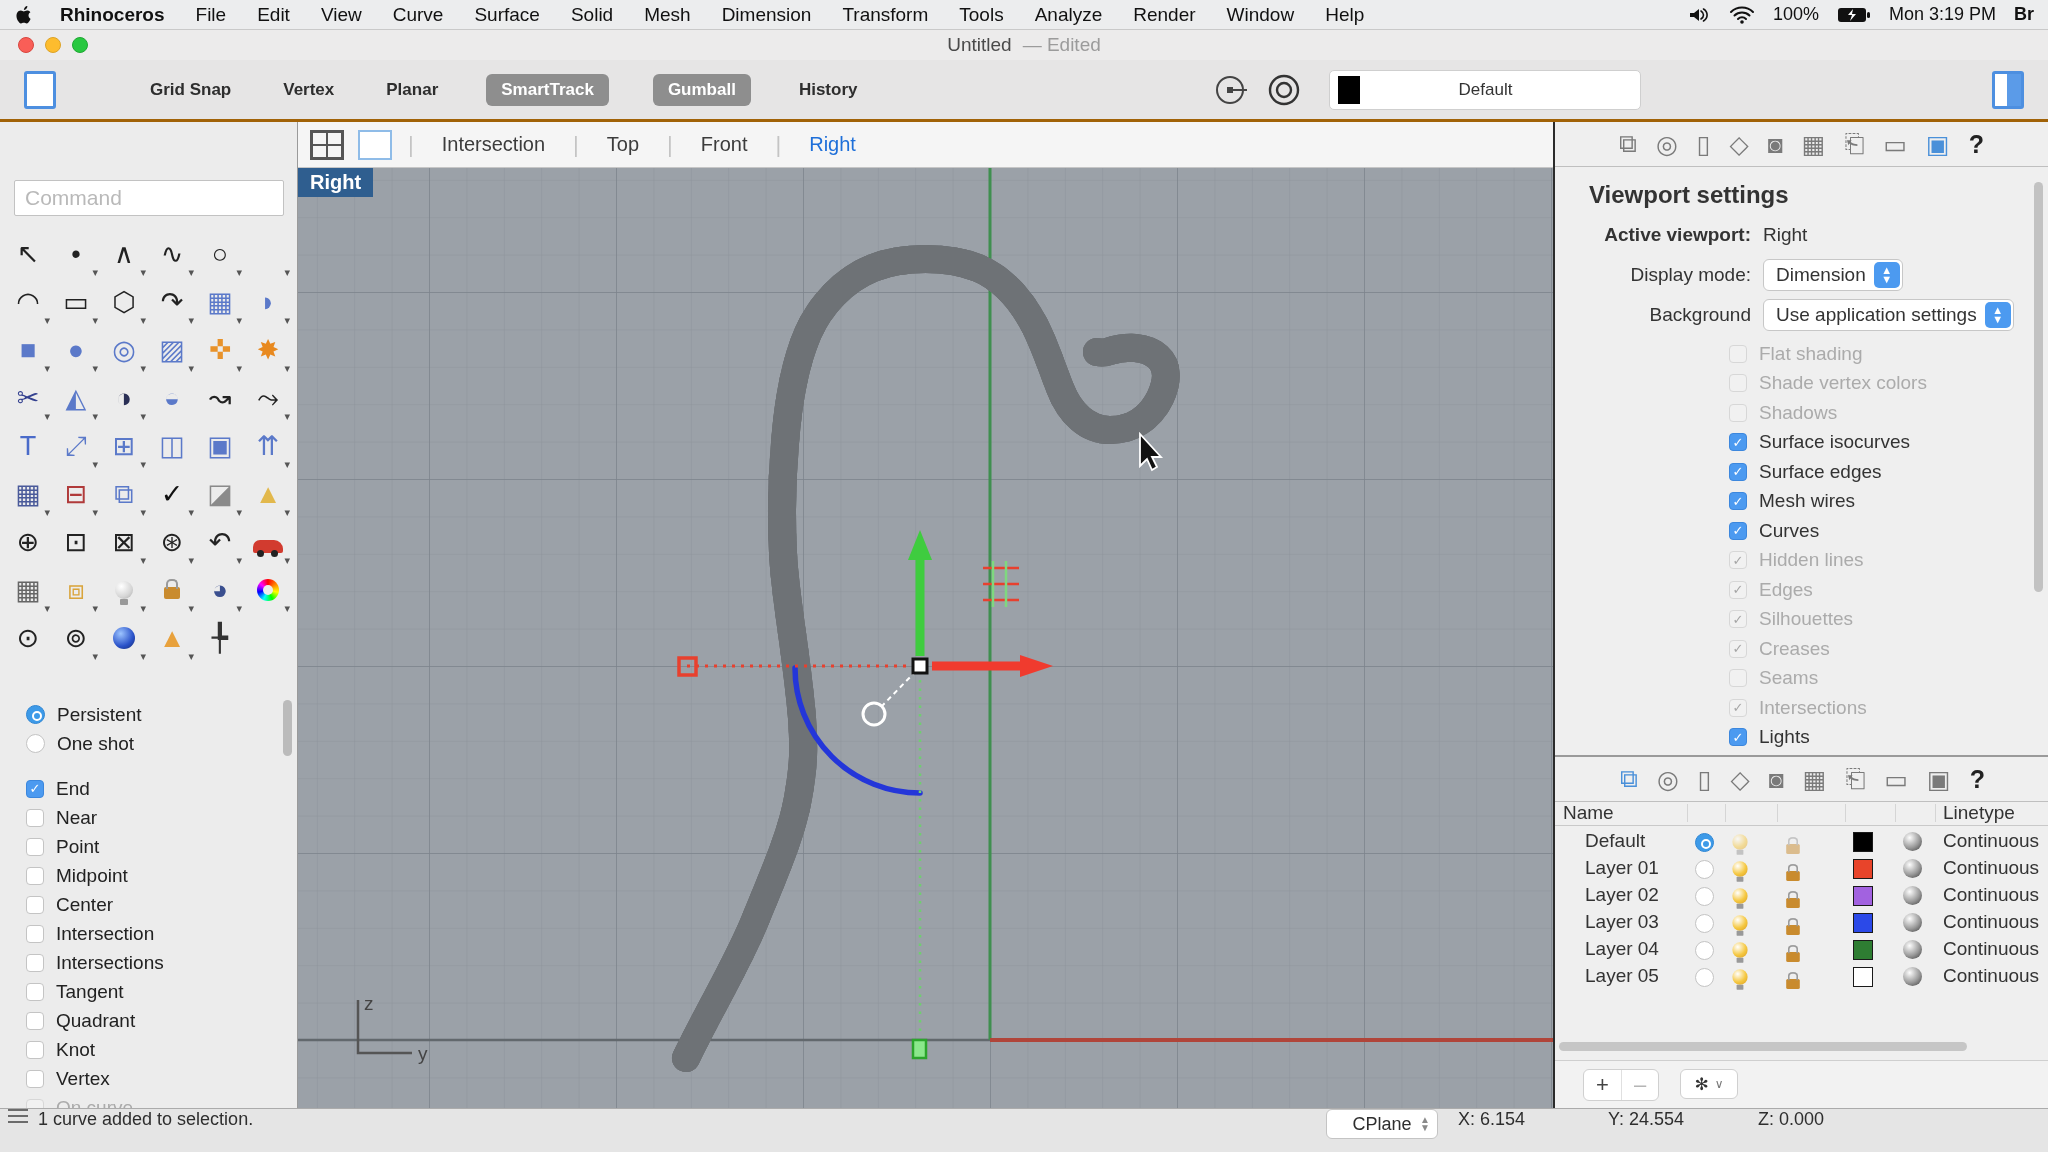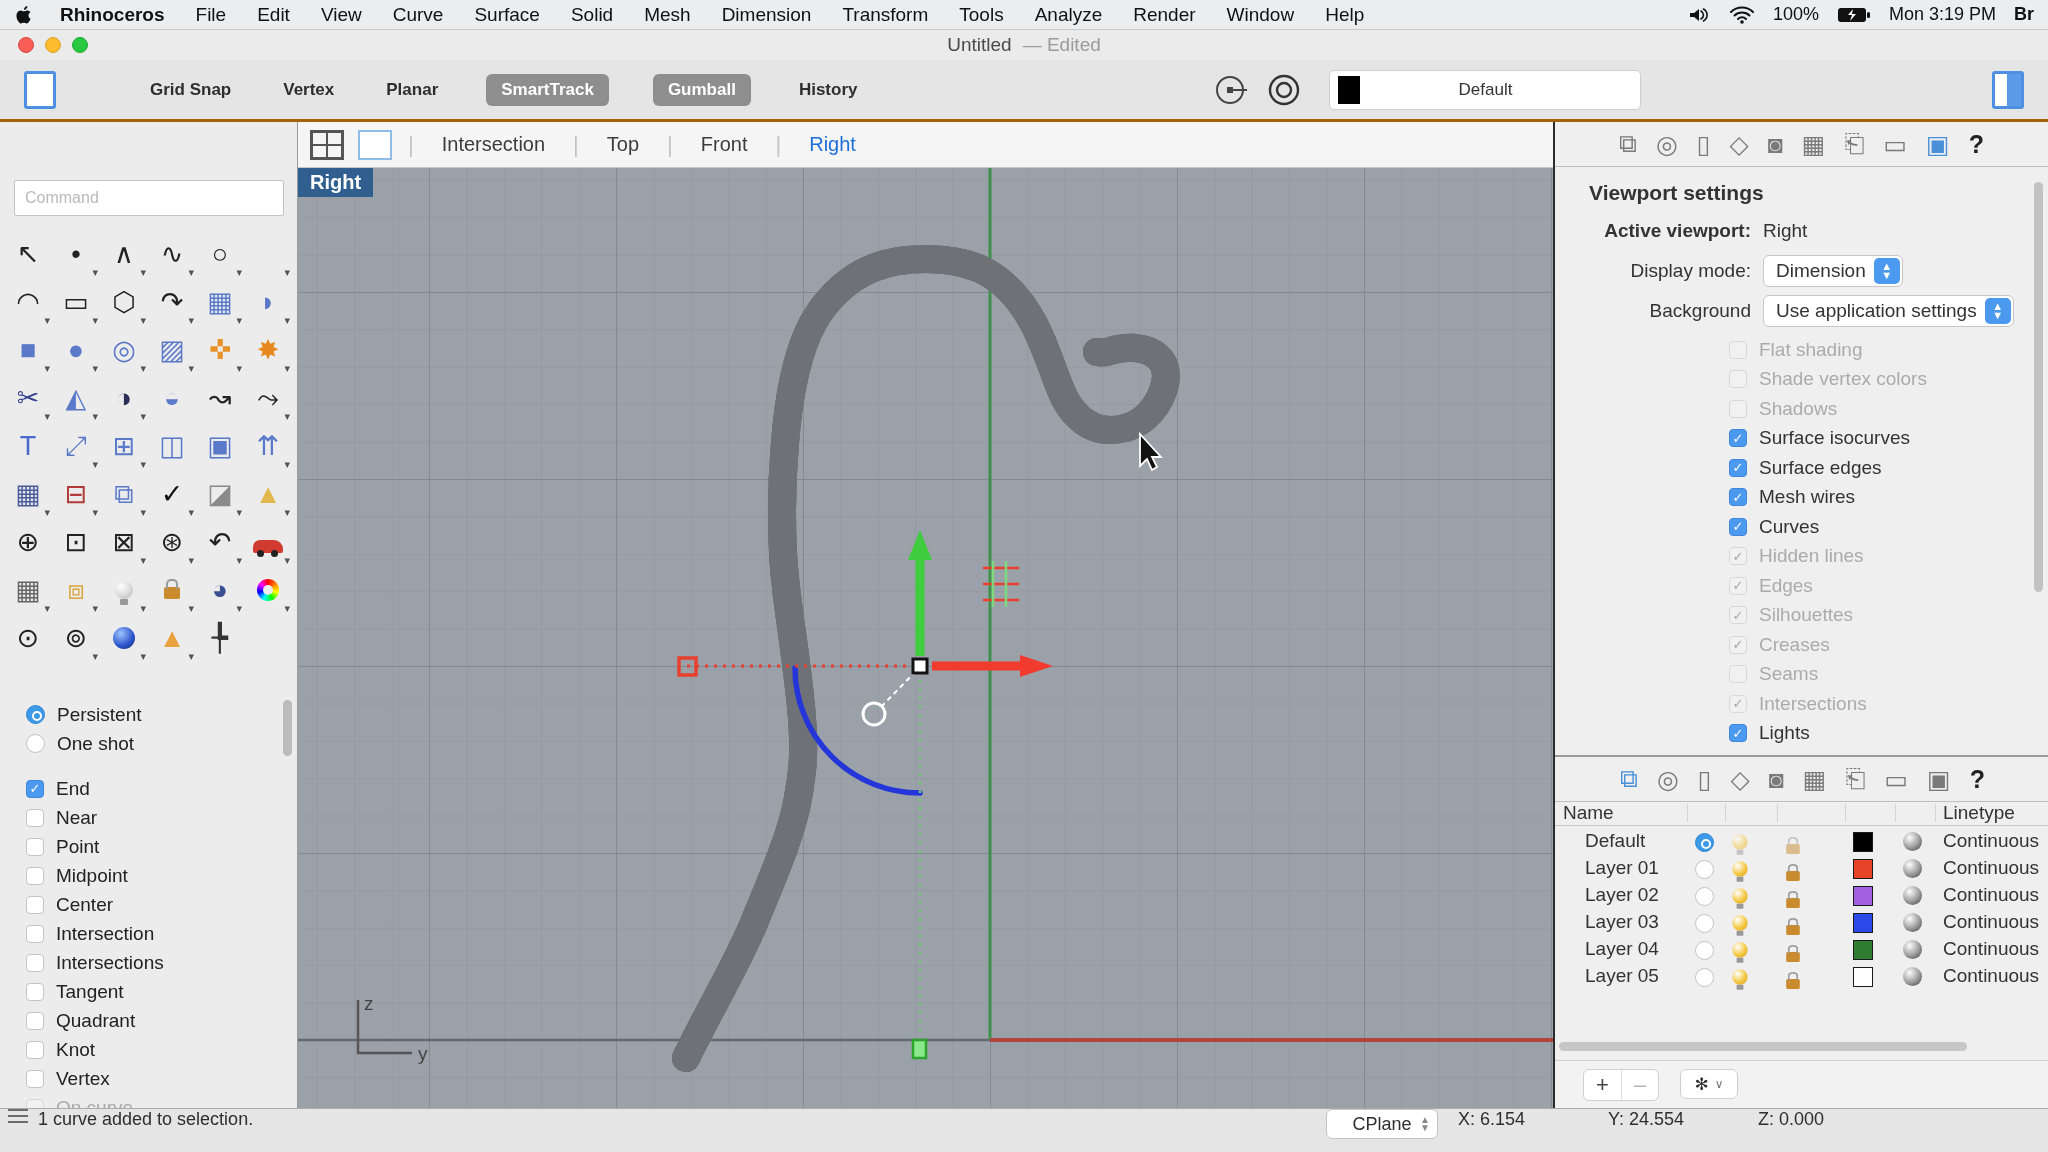--- a/index.html
+++ b/index.html
@@ -35,21 +35,21 @@
   .layer-combo{width:312px;height:40px;background:#fff;border:1px solid #CFCFCF;border-radius:5px;
     display:flex;align-items:center;margin-left:26px;position:relative;}
   .layer-combo .swatch{width:22px;height:28px;background:#000;margin-left:8px;}
   .layer-combo .val{position:absolute;left:0;right:0;text-align:center;color:#333;}
   .toolbar .spacer{flex:1;}
   
   .main{position:absolute;left:0;top:122px;width:2048px;height:986px;display:flex;}
   
   .leftpanel{position:relative;width:298px;height:986px;background:#ECECEC;border-right:1px solid #9a9a9a;overflow:hidden;}
   .cmd{position:absolute;left:14px;top:58px;width:270px;height:36px;background:#fff;border:1px solid #C2C2C2;
-    border-radius:2px;font-size:16px;padding:0 10px;color:#333;font-family:"Liberation Sans",sans-serif;}
+    border-radius:2px;font-size:21px;padding:0 10px;color:#333;font-family:"Liberation Sans",sans-serif;}
   .cmd::placeholder{color:#b9b9b9;}
   .tools{position:absolute;left:4px;top:108px;width:290px;display:grid;
     grid-template-columns:repeat(6,48px);grid-auto-rows:48px;}
   .tool{position:relative;display:flex;align-items:center;justify-content:center;font-size:27px;line-height:1;}
   .tool.has-flyout::after{content:"▾";position:absolute;right:2px;bottom:0px;font-size:11px;color:#555;}
   .g-ellipse{display:inline-block;transform:scaleX(1.45);}
   .g-car{width:30px;height:13px;background:#D23B2F;border-radius:7px 9px 2px 2px;position:relative;margin-top:8px;}
   .g-car::after{content:"";position:absolute;bottom:-4px;left:4px;width:7px;height:7px;background:#222;border-radius:50%;box-shadow:14px 0 0 #222;}
   .g-bulb{width:18px;height:18px;background:radial-gradient(circle at 35% 30%,#fff,#d6d6d6 60%,#a8a8a8);border-radius:50%;position:relative;}
   .g-bulb::after{content:"";position:absolute;left:5px;bottom:-6px;width:8px;height:6px;background:#999;border-radius:1px;}
@@ -83,21 +83,21 @@
   .vsep{color:#C4C4C4;font-size:22px;}
   .canvas{position:relative;width:1255px;height:940px;overflow:hidden;}
   .vbadge{position:absolute;left:0;top:0;background:#2F5E8F;color:#fff;font-weight:700;font-size:20px;
     padding:3px 12px;z-index:5;}
   
   .rightpanel{position:relative;width:495px;height:986px;background:#EFEFEF;border-left:2px solid #2b2b2b;overflow:hidden;font-size:19px;color:#333;}
   .ptabstrip{height:45px;display:flex;align-items:center;justify-content:center;gap:19px;
     border-bottom:1px solid #bfbfbf;font-size:25px;color:#7a7a7a;}
   .ptab.active{color:#4A90D9;}
   .ptab.help{color:#222;font-weight:700;}
-  .rp-h{font-size:21px;font-weight:700;color:#333;margin:14px 0 6px 34px;}
+  .rp-h{font-size:24px;font-weight:700;color:#333;margin:14px 0 6px 34px;}
   .rp-row{display:flex;align-items:center;height:40px;}
   .rp-label{width:208px;text-align:right;padding-right:12px;flex:0 0 auto;}
   .select{height:32px;background:#fff;border:1px solid #c7c7c7;border-radius:6px;display:flex;align-items:center;
     padding-left:12px;position:relative;padding-right:36px;}
   .select .stp{position:absolute;right:2px;top:2px;bottom:2px;width:26px;background:#4C9AF0;border-radius:5px;
     color:#fff;display:flex;flex-direction:column;align-items:center;justify-content:center;font-size:11px;line-height:9px;}
   .gs-list{margin-left:174px;margin-top:4px;}
   .gs-row{display:flex;align-items:center;height:29.5px;gap:12px;}
   .rp-divider{position:absolute;left:0;top:633px;width:495px;height:2px;background:#9a9a9a;}
   .layers{position:absolute;left:0;top:635px;width:495px;bottom:0;}

